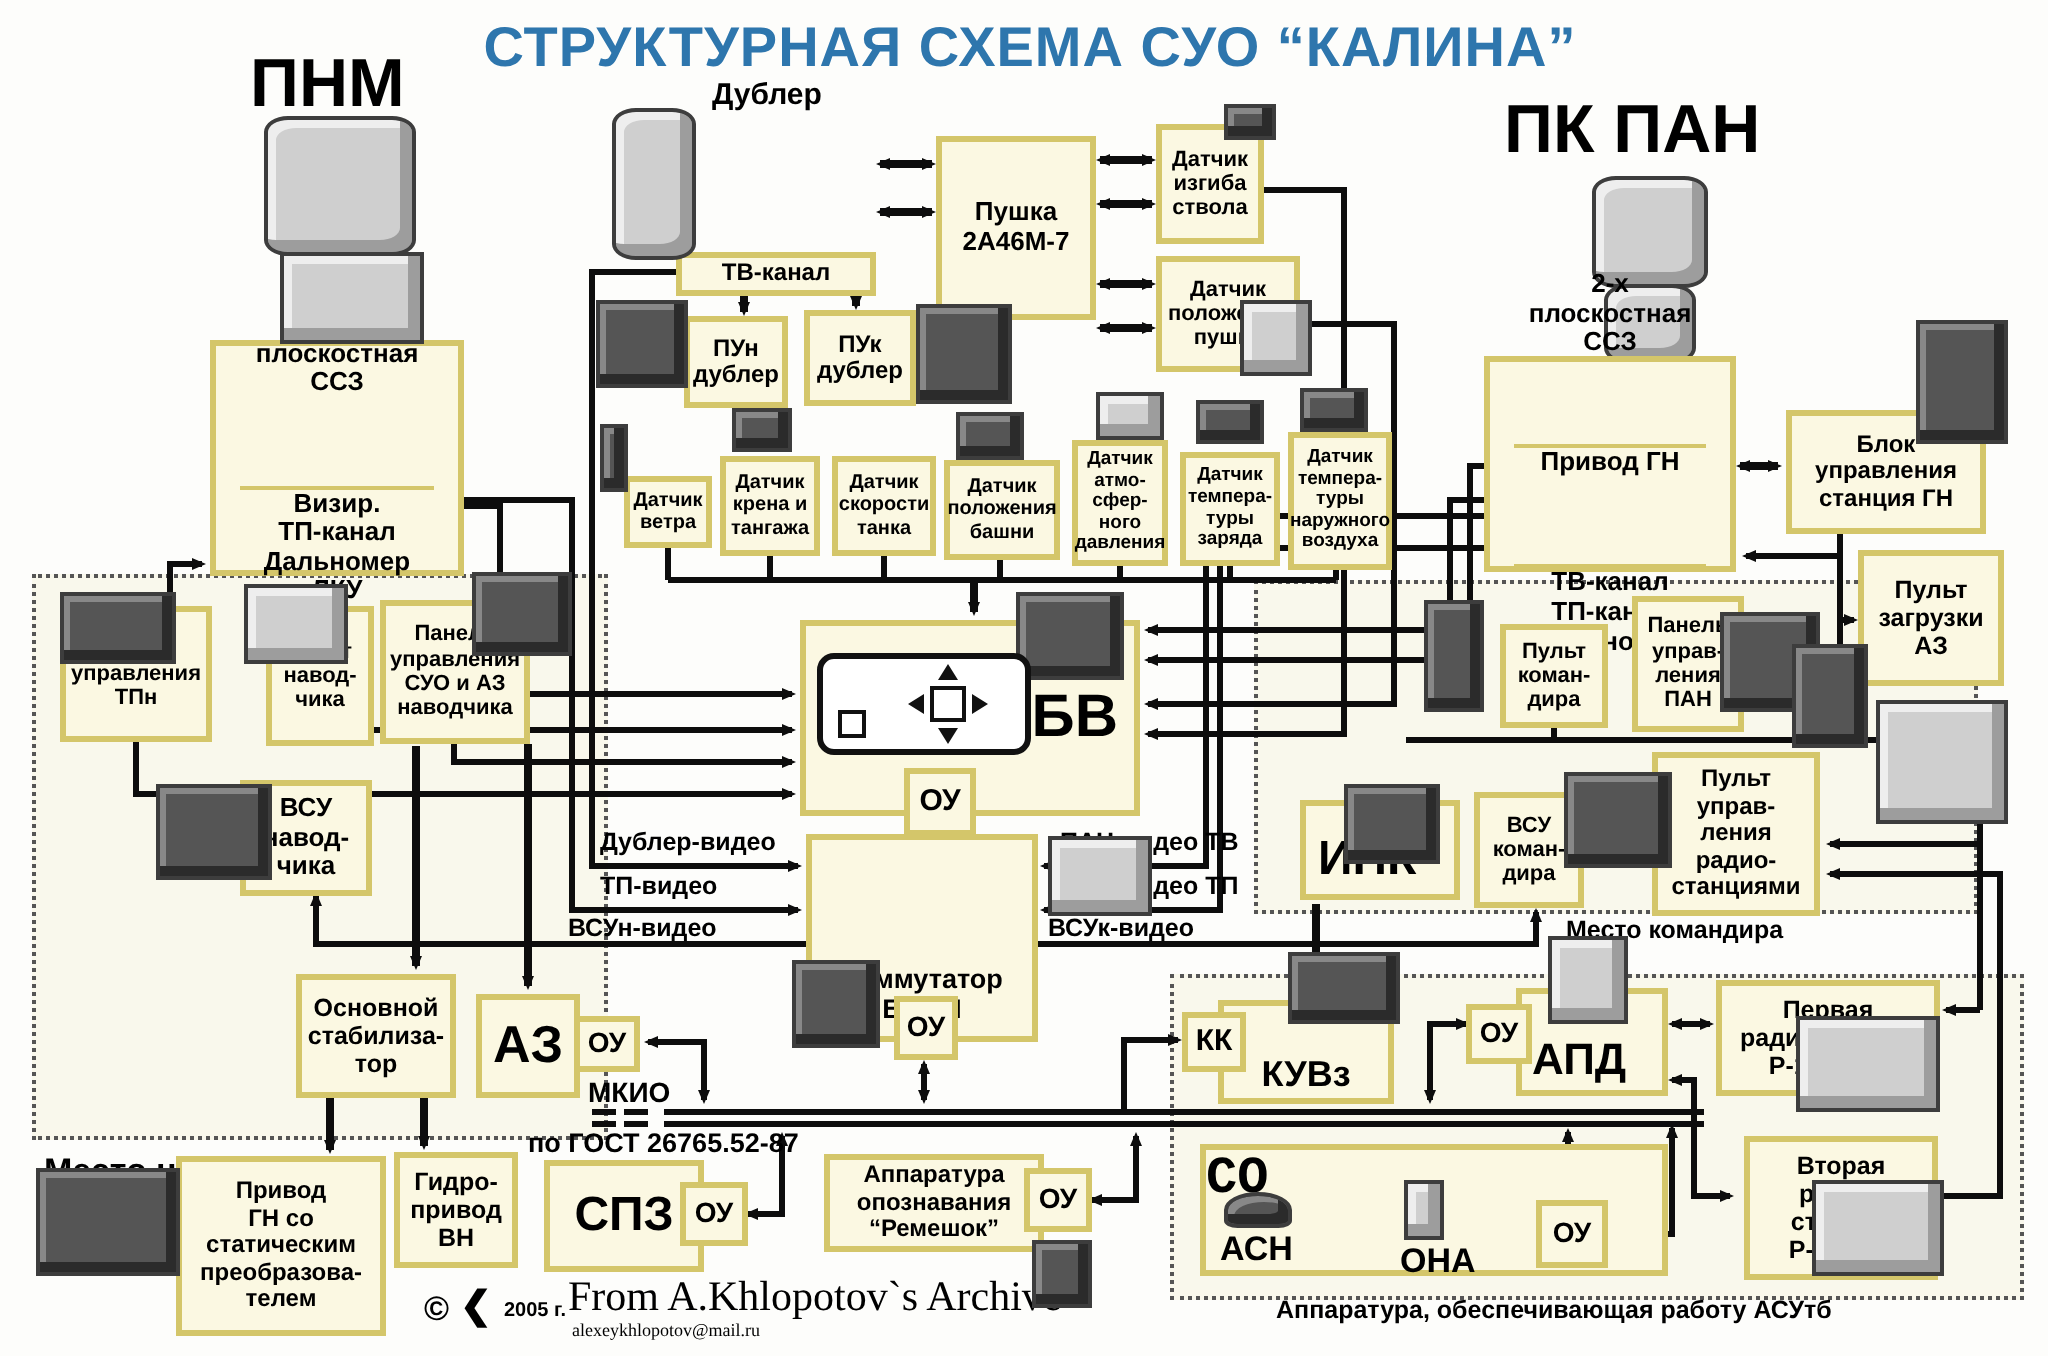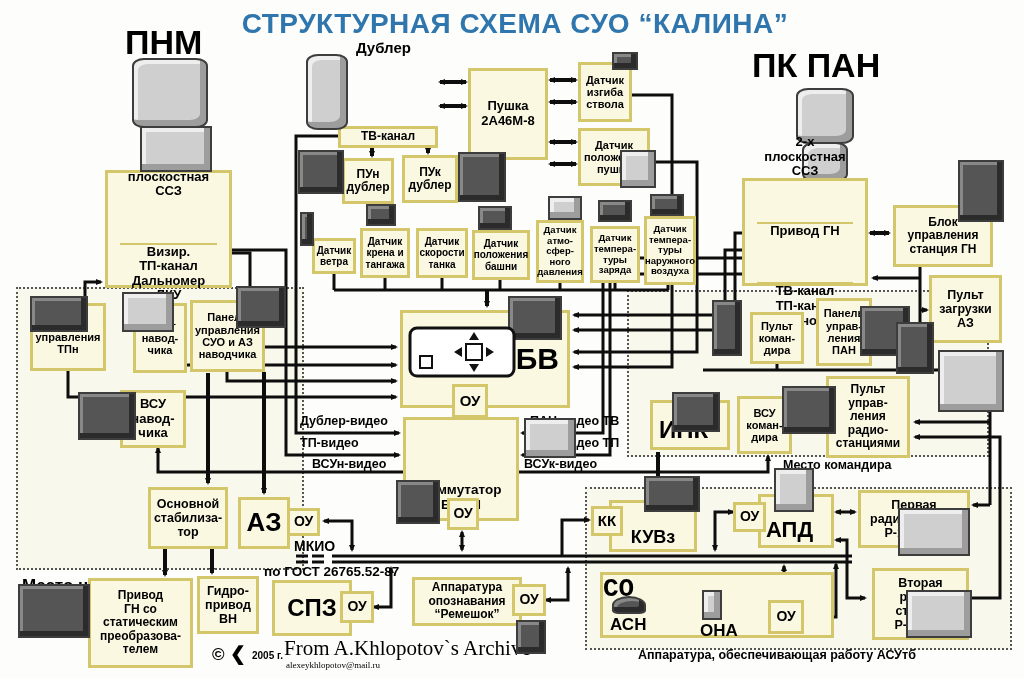--- a/index.html
+++ b/index.html
@@ -163,21 +163,21 @@
     <div class="sec" style="height:46px;">2-х плоскостная
 ССЗ</div>
     <div class="sec" style="flex:1;">Визир.
 ТП-канал
 Дальномер
 ЛКУ</div>
   </div>
 
   <div class="nb" style="left:338px;top:126px;width:100px;height:22px;font-size:12px;">ТВ-канал</div>
   <div class="nb" style="left:468px;top:68px;width:80px;height:92px;font-size:13px;">Пушка
-2А46М-8</div>
+2А46М-7</div>
   <div class="nb" style="left:578px;top:62px;width:54px;height:60px;">Датчик
 изгиба
 ствола</div>
   <div class="nb" style="left:578px;top:128px;width:72px;height:58px;">Датчик
 положения
 пушки</div>
   <div class="nb" style="left:342px;top:158px;width:52px;height:46px;font-size:12px;">ПУн
 дублер</div>
   <div class="nb" style="left:402px;top:155px;width:56px;height:48px;font-size:12px;">ПУк
 дублер</div>
@@ -242,21 +242,21 @@
   <div class="nb" style="left:452px;top:384px;width:36px;height:34px;font-size:15px;z-index:4;">ОУ</div>
 
   <div class="nb" style="left:403px;top:417px;width:116px;height:104px;align-items:flex-end;padding-bottom:6px;font-size:13.5px;">
     <span>Коммутатор
 БЦОИ</span>
   </div>
   <div class="nb" style="left:447px;top:498px;width:32px;height:32px;font-size:14px;z-index:4;">ОУ</div>
 
   <div class="lbl" style="left:300px;top:415px;font-size:12.5px;">Дублер-видео</div>
   <div class="lbl" style="left:300px;top:437px;font-size:12.5px;">ТП-видео</div>
-  <div class="lbl" style="left:312px;top:458px;font-size:12.5px;">ВСУн-видео</div>
+  <div class="lbl" style="left:284px;top:458px;font-size:12.5px;">ВСУн-видео</div>
   <div class="lbl" style="left:530px;top:415px;font-size:12.5px;">ПАН-видео ТВ</div>
   <div class="lbl" style="left:530px;top:437px;font-size:12.5px;">ПАН-видео ТП</div>
   <div class="lbl" style="left:524px;top:458px;font-size:12.5px;">ВСУк-видео</div>
 
   <div class="nb" style="left:30px;top:303px;width:76px;height:68px;">Панель
 управления
 ТПн</div>
   <div class="nb" style="left:133px;top:303px;width:54px;height:70px;">Пульт
 навод-
 чика</div>

